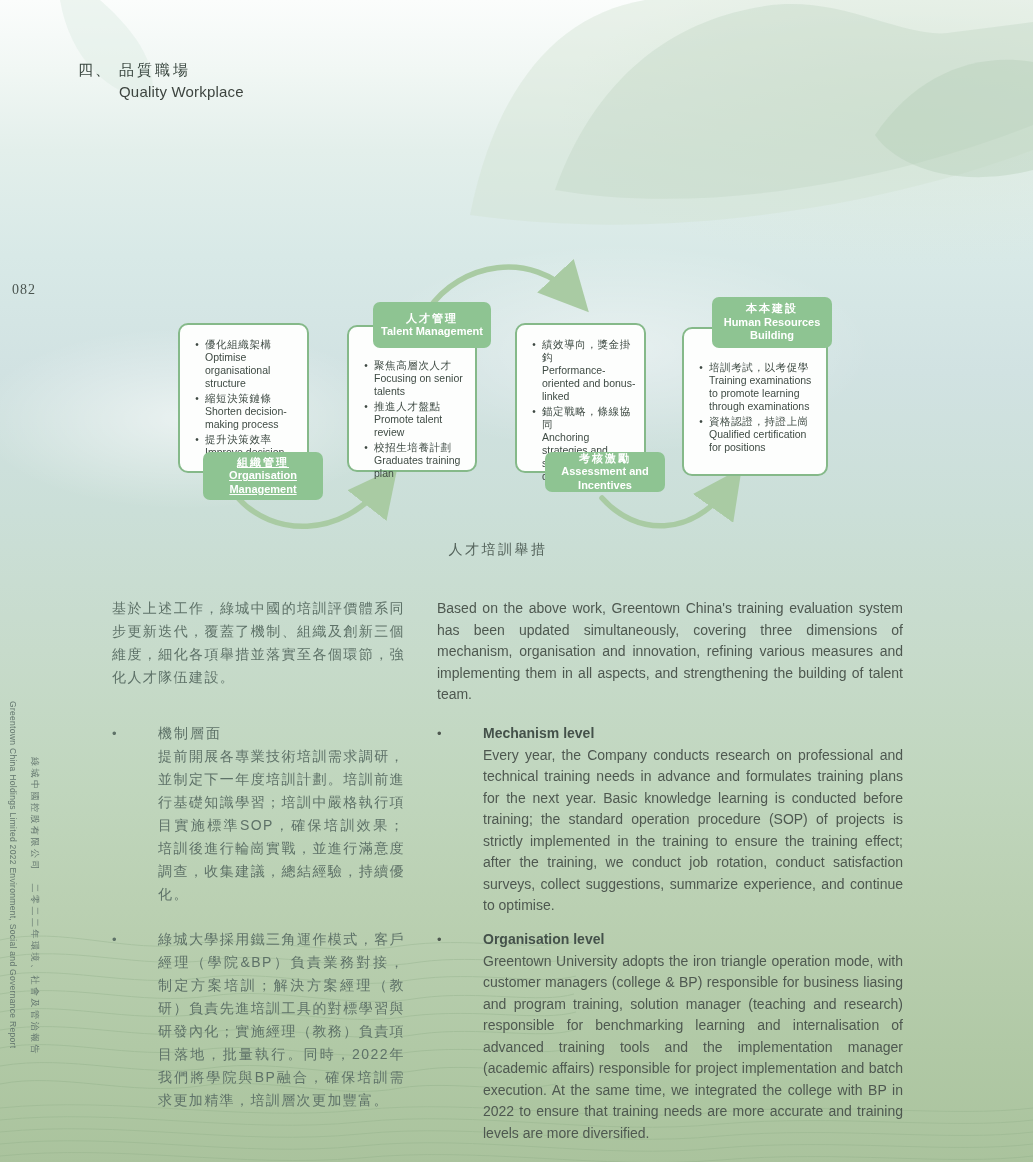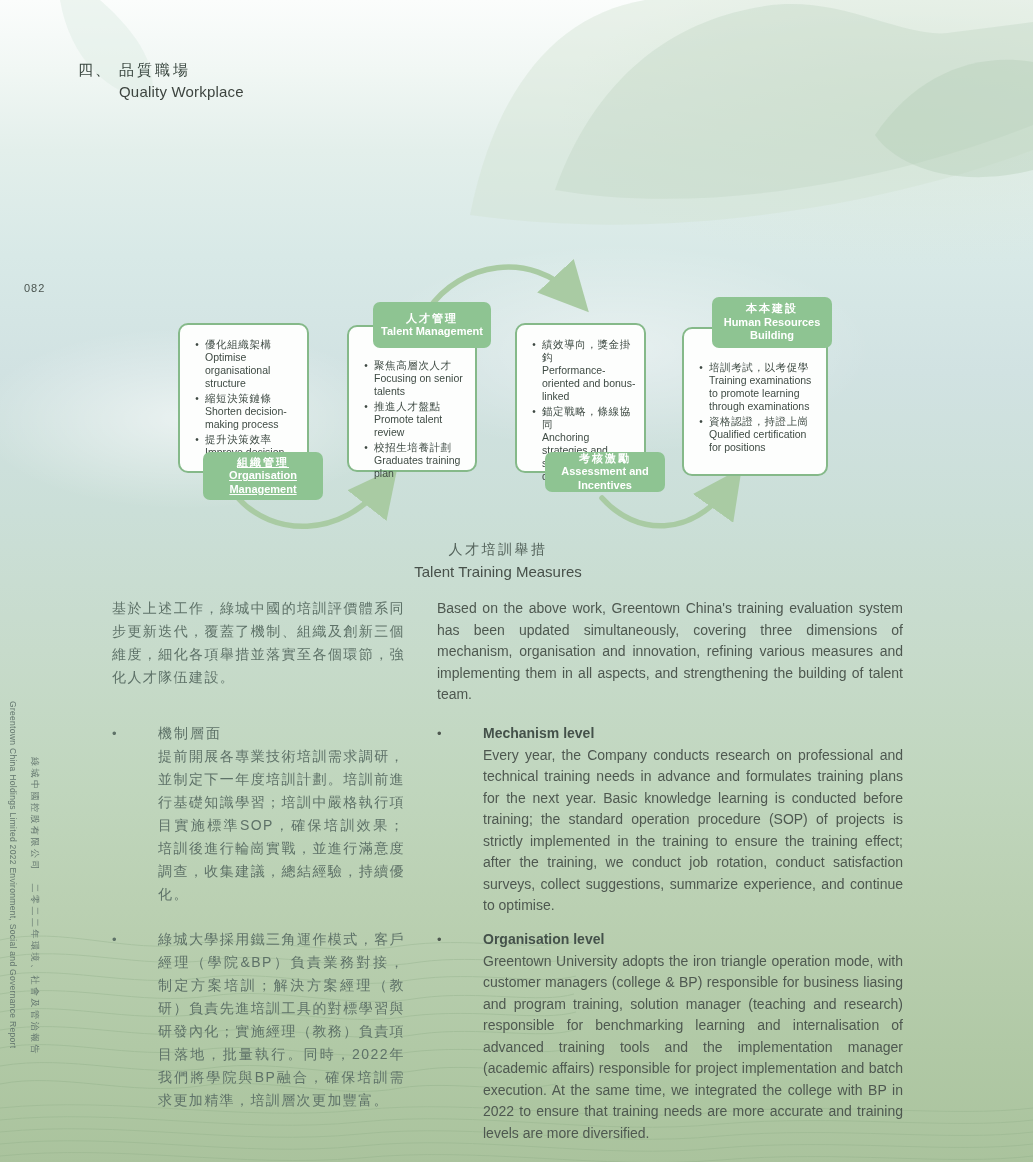--- a/index.html
+++ b/index.html
@@ -12,21 +12,21 @@
       linear-gradient(180deg,#fbfdfc 0%,#f1f7f4 6%,#e3efeb 13%,#d8e9e7 22%,#d1e2e2 32%,#cbdfd8 44%,#c7dbcb 56%,#c0d6bd 68%,#b9cfb0 80%,#b1c9a6 90%,#aac39d 100%);
   }
   svg.deco{position:absolute;pointer-events:none;}
 
   
   .header{position:absolute;left:78px;top:61px;display:flex;}
   .hnum{font-size:15px;color:#39463f;letter-spacing:2px;width:41px;}
   .hzh{font-size:15px;color:#39463f;letter-spacing:3px;}
   .hen{font-size:15px;color:#3d443f;margin-top:3px;letter-spacing:.2px;}
 
-  .pagenum{position:absolute;left:24px;top:282px;font-size:11px;color:#4b5550;letter-spacing:1px;}
+  .pagenum{position:absolute;left:12px;top:282px;font-size:14px;color:#4b5550;letter-spacing:1px;font-family:Liberation Serif, serif;}
 
   
   .spine{position:absolute;transform-origin:0 0;transform:rotate(90deg);white-space:nowrap;color:#64776f;}
   #spine-en{left:18px;top:701px;font-size:8.5px;letter-spacing:.3px;}
   #spine-zh{left:41px;top:757px;font-size:9px;letter-spacing:2.5px;}
 
   
   .diagram{position:absolute;left:172px;top:258px;width:668px;height:290px;}
   .dbox{position:absolute;background:#fdfefd;border:2px solid #85b989;border-radius:10px;
         padding:13px 7px 6px 9px;box-sizing:border-box;z-index:2;}
@@ -217,21 +217,20 @@
       </ul>
     </div>
     <div class="badge" style="left:540px;top:39px;width:120px;height:51px;">
       <div class="bzh">本本建設</div>
       <div class="ben">Human Resources Building</div>
     </div>
   </div>
 
   <div class="caption">
     <div class="czh">人才培訓舉措</div>
-    <div class="cen">Talent Training Measures</div>
   </div>
 
   <div class="tzh" style="top:597px;">基於上述工作，綠城中國的培訓評價體系同步更新迭代，覆蓋了機制、組織及創新三個維度，細化各項舉措並落實至各個環節，強化人才隊伍建設。</div>
   <div class="ten" style="top:598px;">Based on the above work, Greentown China's training evaluation system has been updated simultaneously, covering three dimensions of mechanism, organisation and innovation, refining various measures and implementing them in all aspects, and strengthening the building of talent team.</div>
 
   <div class="tzh brow" style="top:722px;">
     <span class="bmark">•</span>
     <div class="bcontent">
       <div class="btitle">機制層面</div>
       <div>提前開展各專業技術培訓需求調研，並制定下一年度培訓計劃。培訓前進行基礎知識學習；培訓中嚴格執行項目實施標準SOP，確保培訓效果；培訓後進行輪崗實戰，並進行滿意度調查，收集建議，總結經驗，持續優化。</div>

